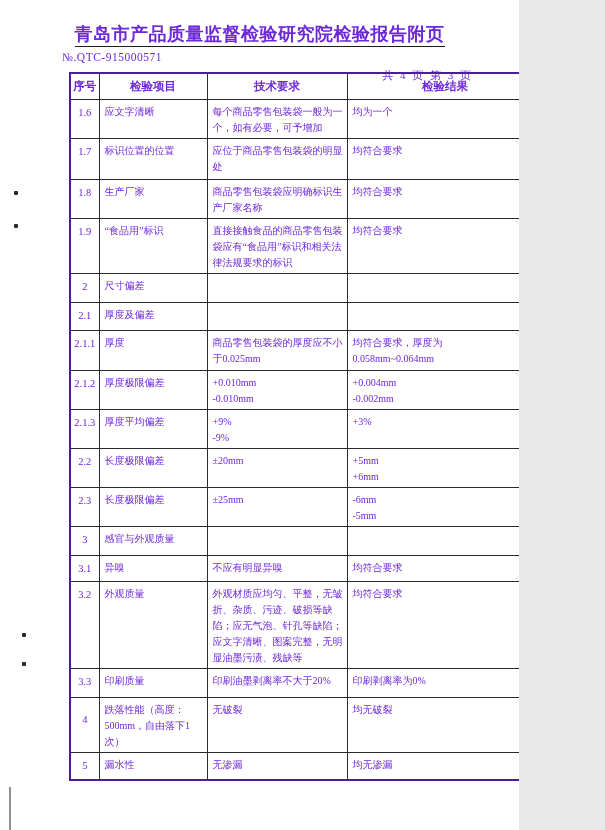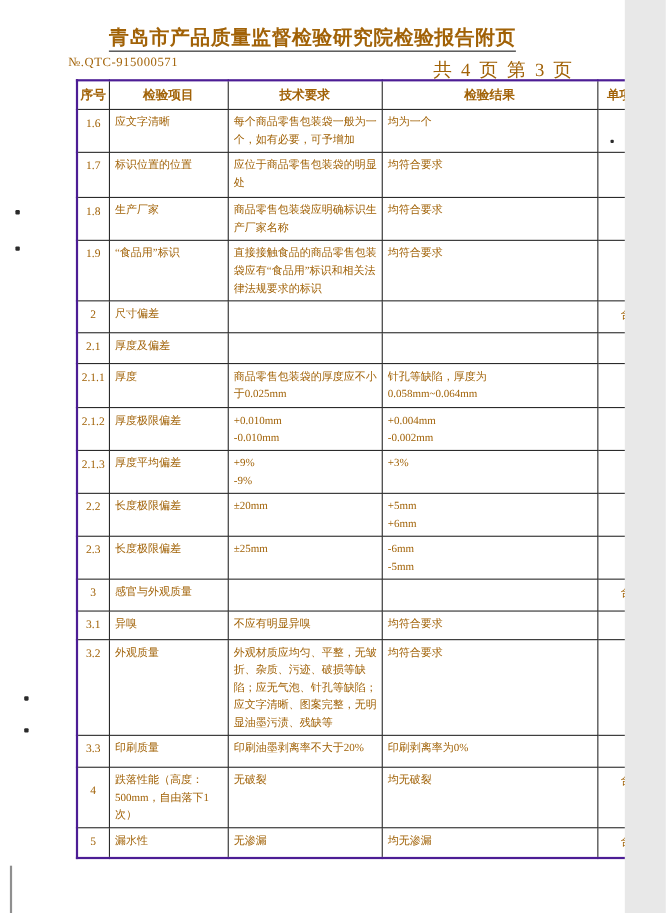--- a/index.html
+++ b/index.html
@@ -1,38 +1,38 @@
 <!DOCTYPE html>
 <html><head>
 <meta charset="utf-8">
 <style>
   html,body { margin:0; padding:0; background:#e8e8e8; }
   .page {
     position:relative;
-    width:568px; height:830px;
+    width:519px; height:830px;
     background:#ffffff;
     font-family:"Liberation Serif", serif;
-    color:#a16207;
+    color:#6d28d9;
     overflow:hidden;
   }
   .title {
     position:absolute; top:22px; left:0; width:100%;
     text-align:center;
   }
   .title span {
     font-size:18px; font-weight:bold; letter-spacing:0.5px;
     border-bottom:1.5px solid #1c1c1c; padding-bottom:2px;
   }
   .report-no {
     position:absolute; top:51px; left:62px;
     font-size:11.5px; letter-spacing:0.5px;
   }
   .page-info {
-    position:absolute; top:52px; right:46px;
-    font-size:17px; letter-spacing:2px;margin-left:48px;
+    position:absolute; top:68px; right:46px;
+    font-size:11px; letter-spacing:2px;margin-left:48px;
   }
   table.report {
     position:absolute; top:72px; left:69px;
     width:537px; table-layout:fixed;
     border-collapse:collapse;
     border:2px solid #4c1d95;
   }
   table.report th, table.report td {
     border:1px solid #2b2b2b;
     vertical-align:top;
@@ -134,21 +134,21 @@
       <td class="c-no">2.1</td>
       <td class="c-item">厚度及偏差</td>
       <td class="c-req"></td>
       <td class="c-res"></td>
       <td class="c-judge"></td>
     </tr>
     <tr style="height:40px">
       <td class="c-no">2.1.1</td>
       <td class="c-item">厚度</td>
       <td class="c-req">商品零售包装袋的厚度应不小于0.025mm</td>
-      <td class="c-res">针孔等缺陷，厚度为
+      <td class="c-res">均符合要求，厚度为
 0.058mm~0.064mm</td>
       <td class="c-judge"></td>
     </tr>
     <tr style="height:36px">
       <td class="c-no">2.1.2</td>
       <td class="c-item">厚度极限偏差</td>
       <td class="c-req">+0.010mm
 -0.010mm</td>
       <td class="c-res">+0.004mm
 -0.002mm</td>

